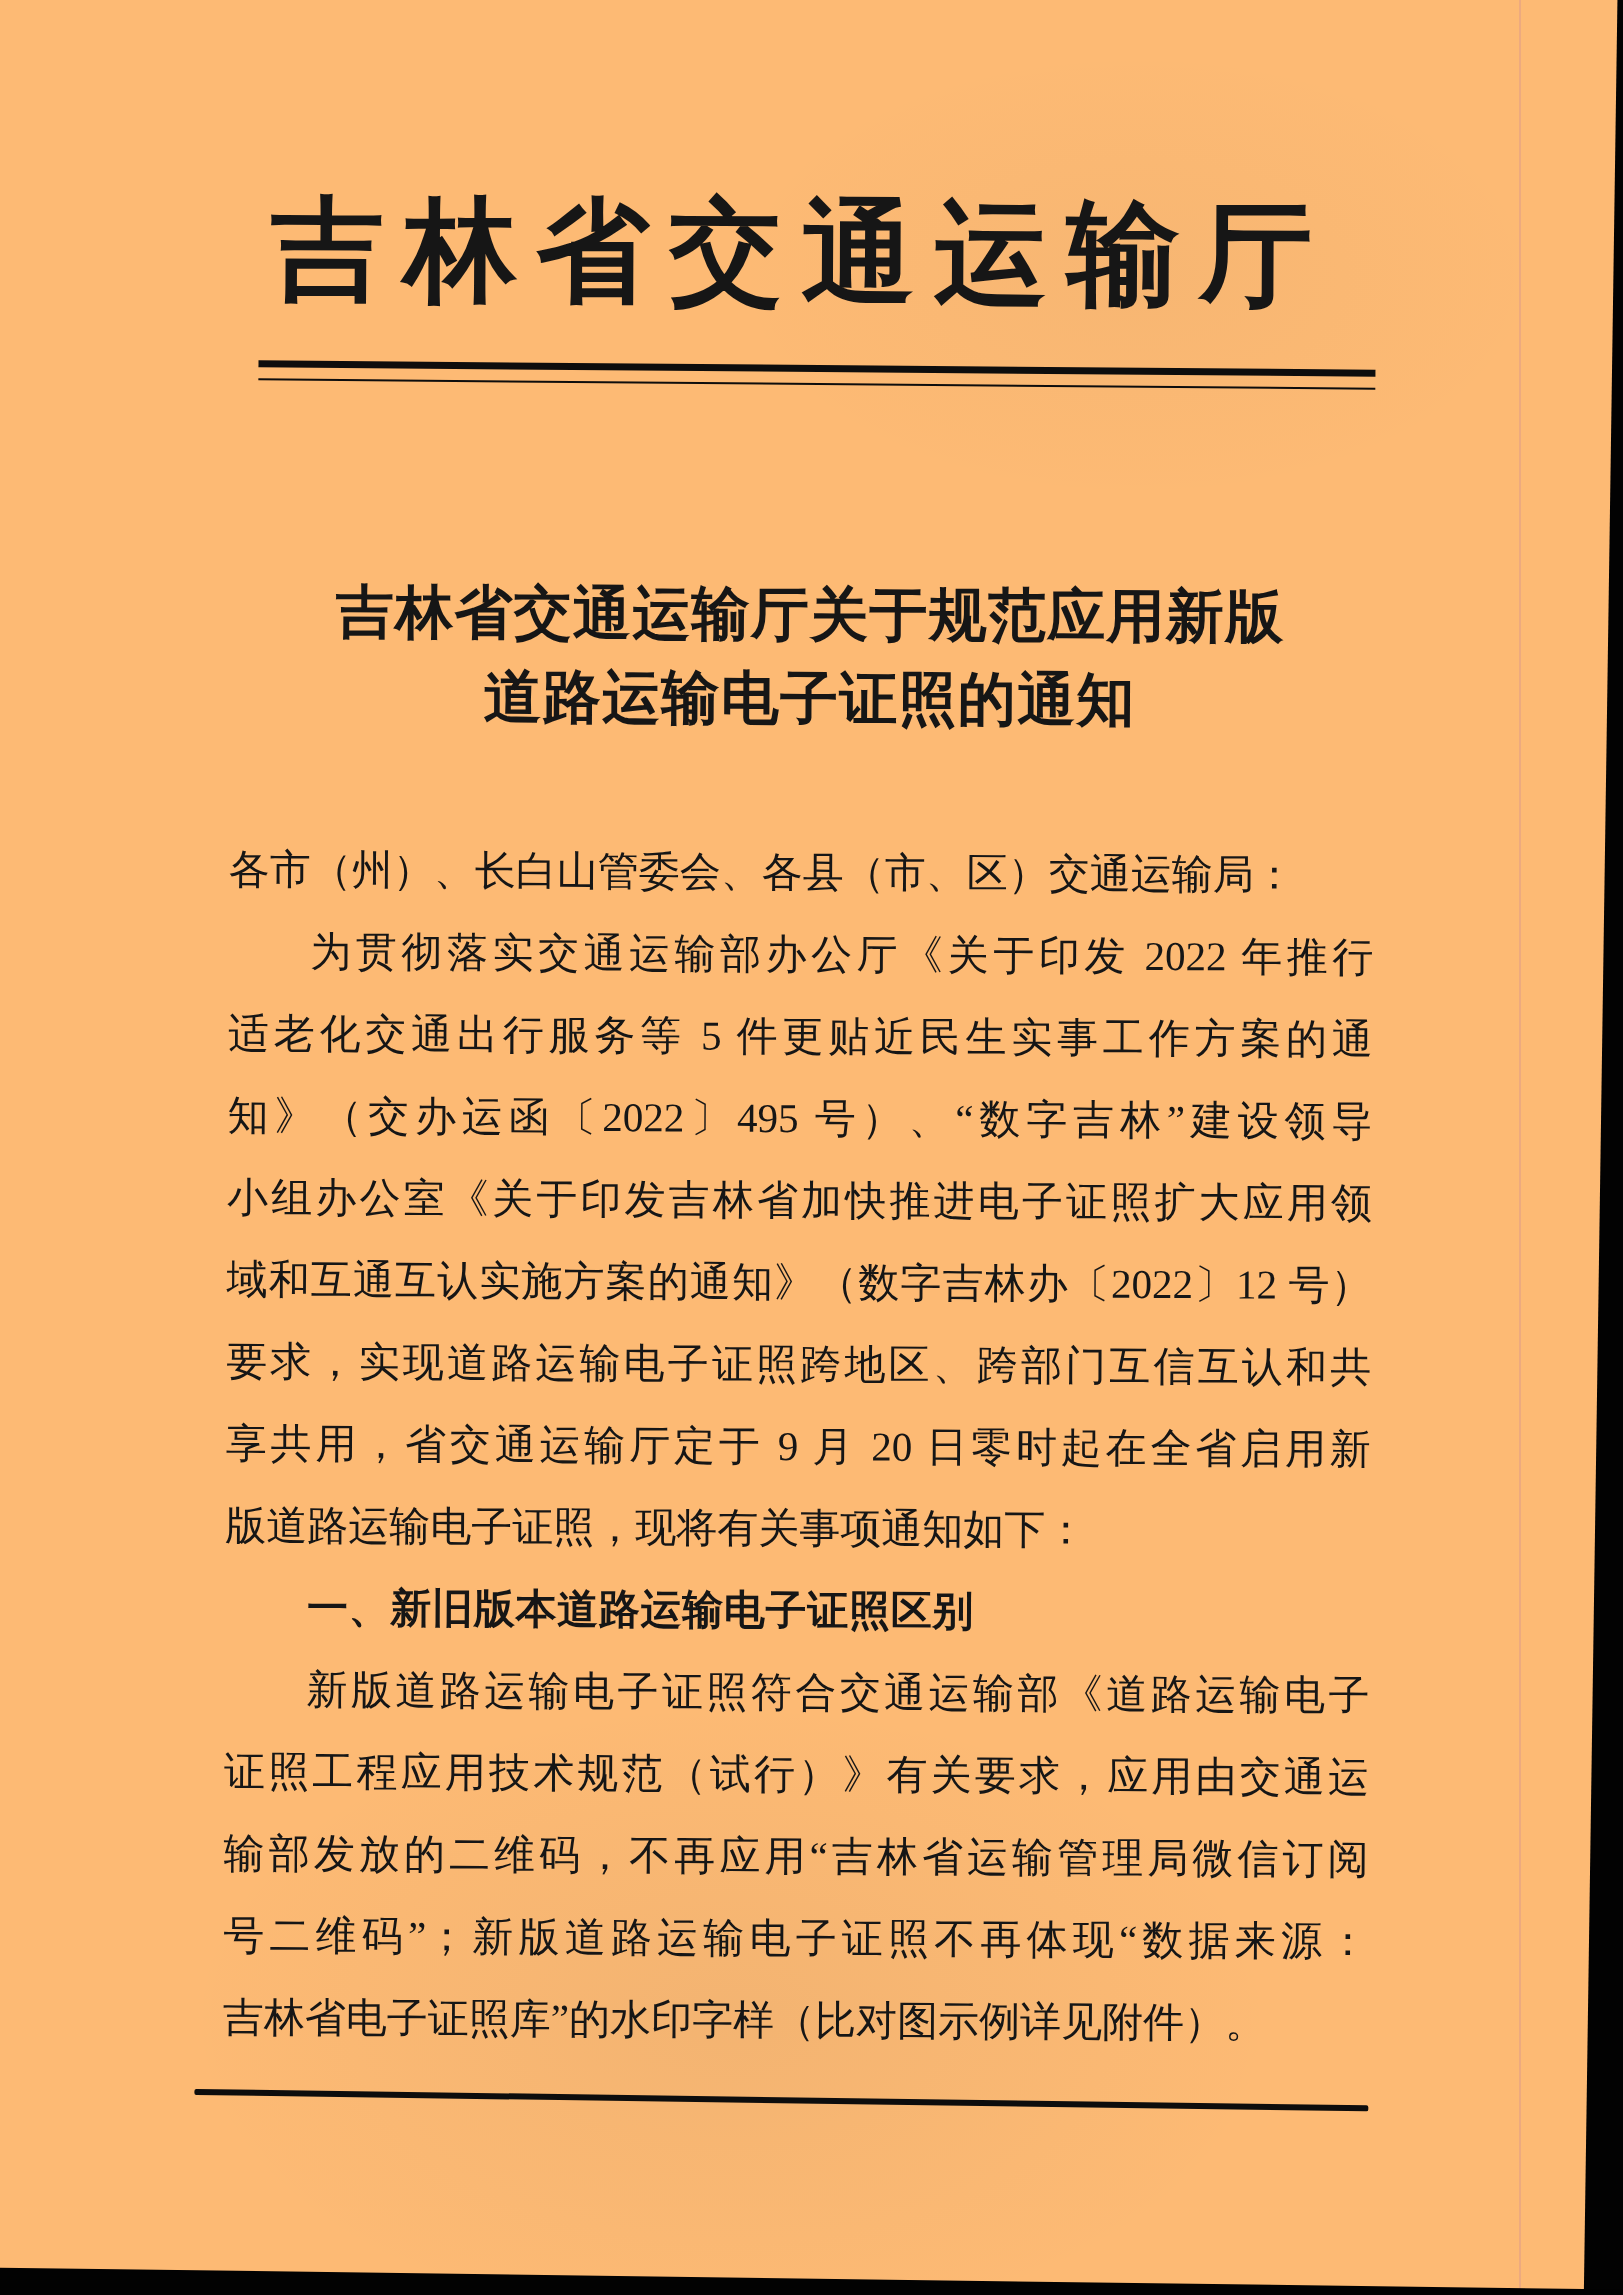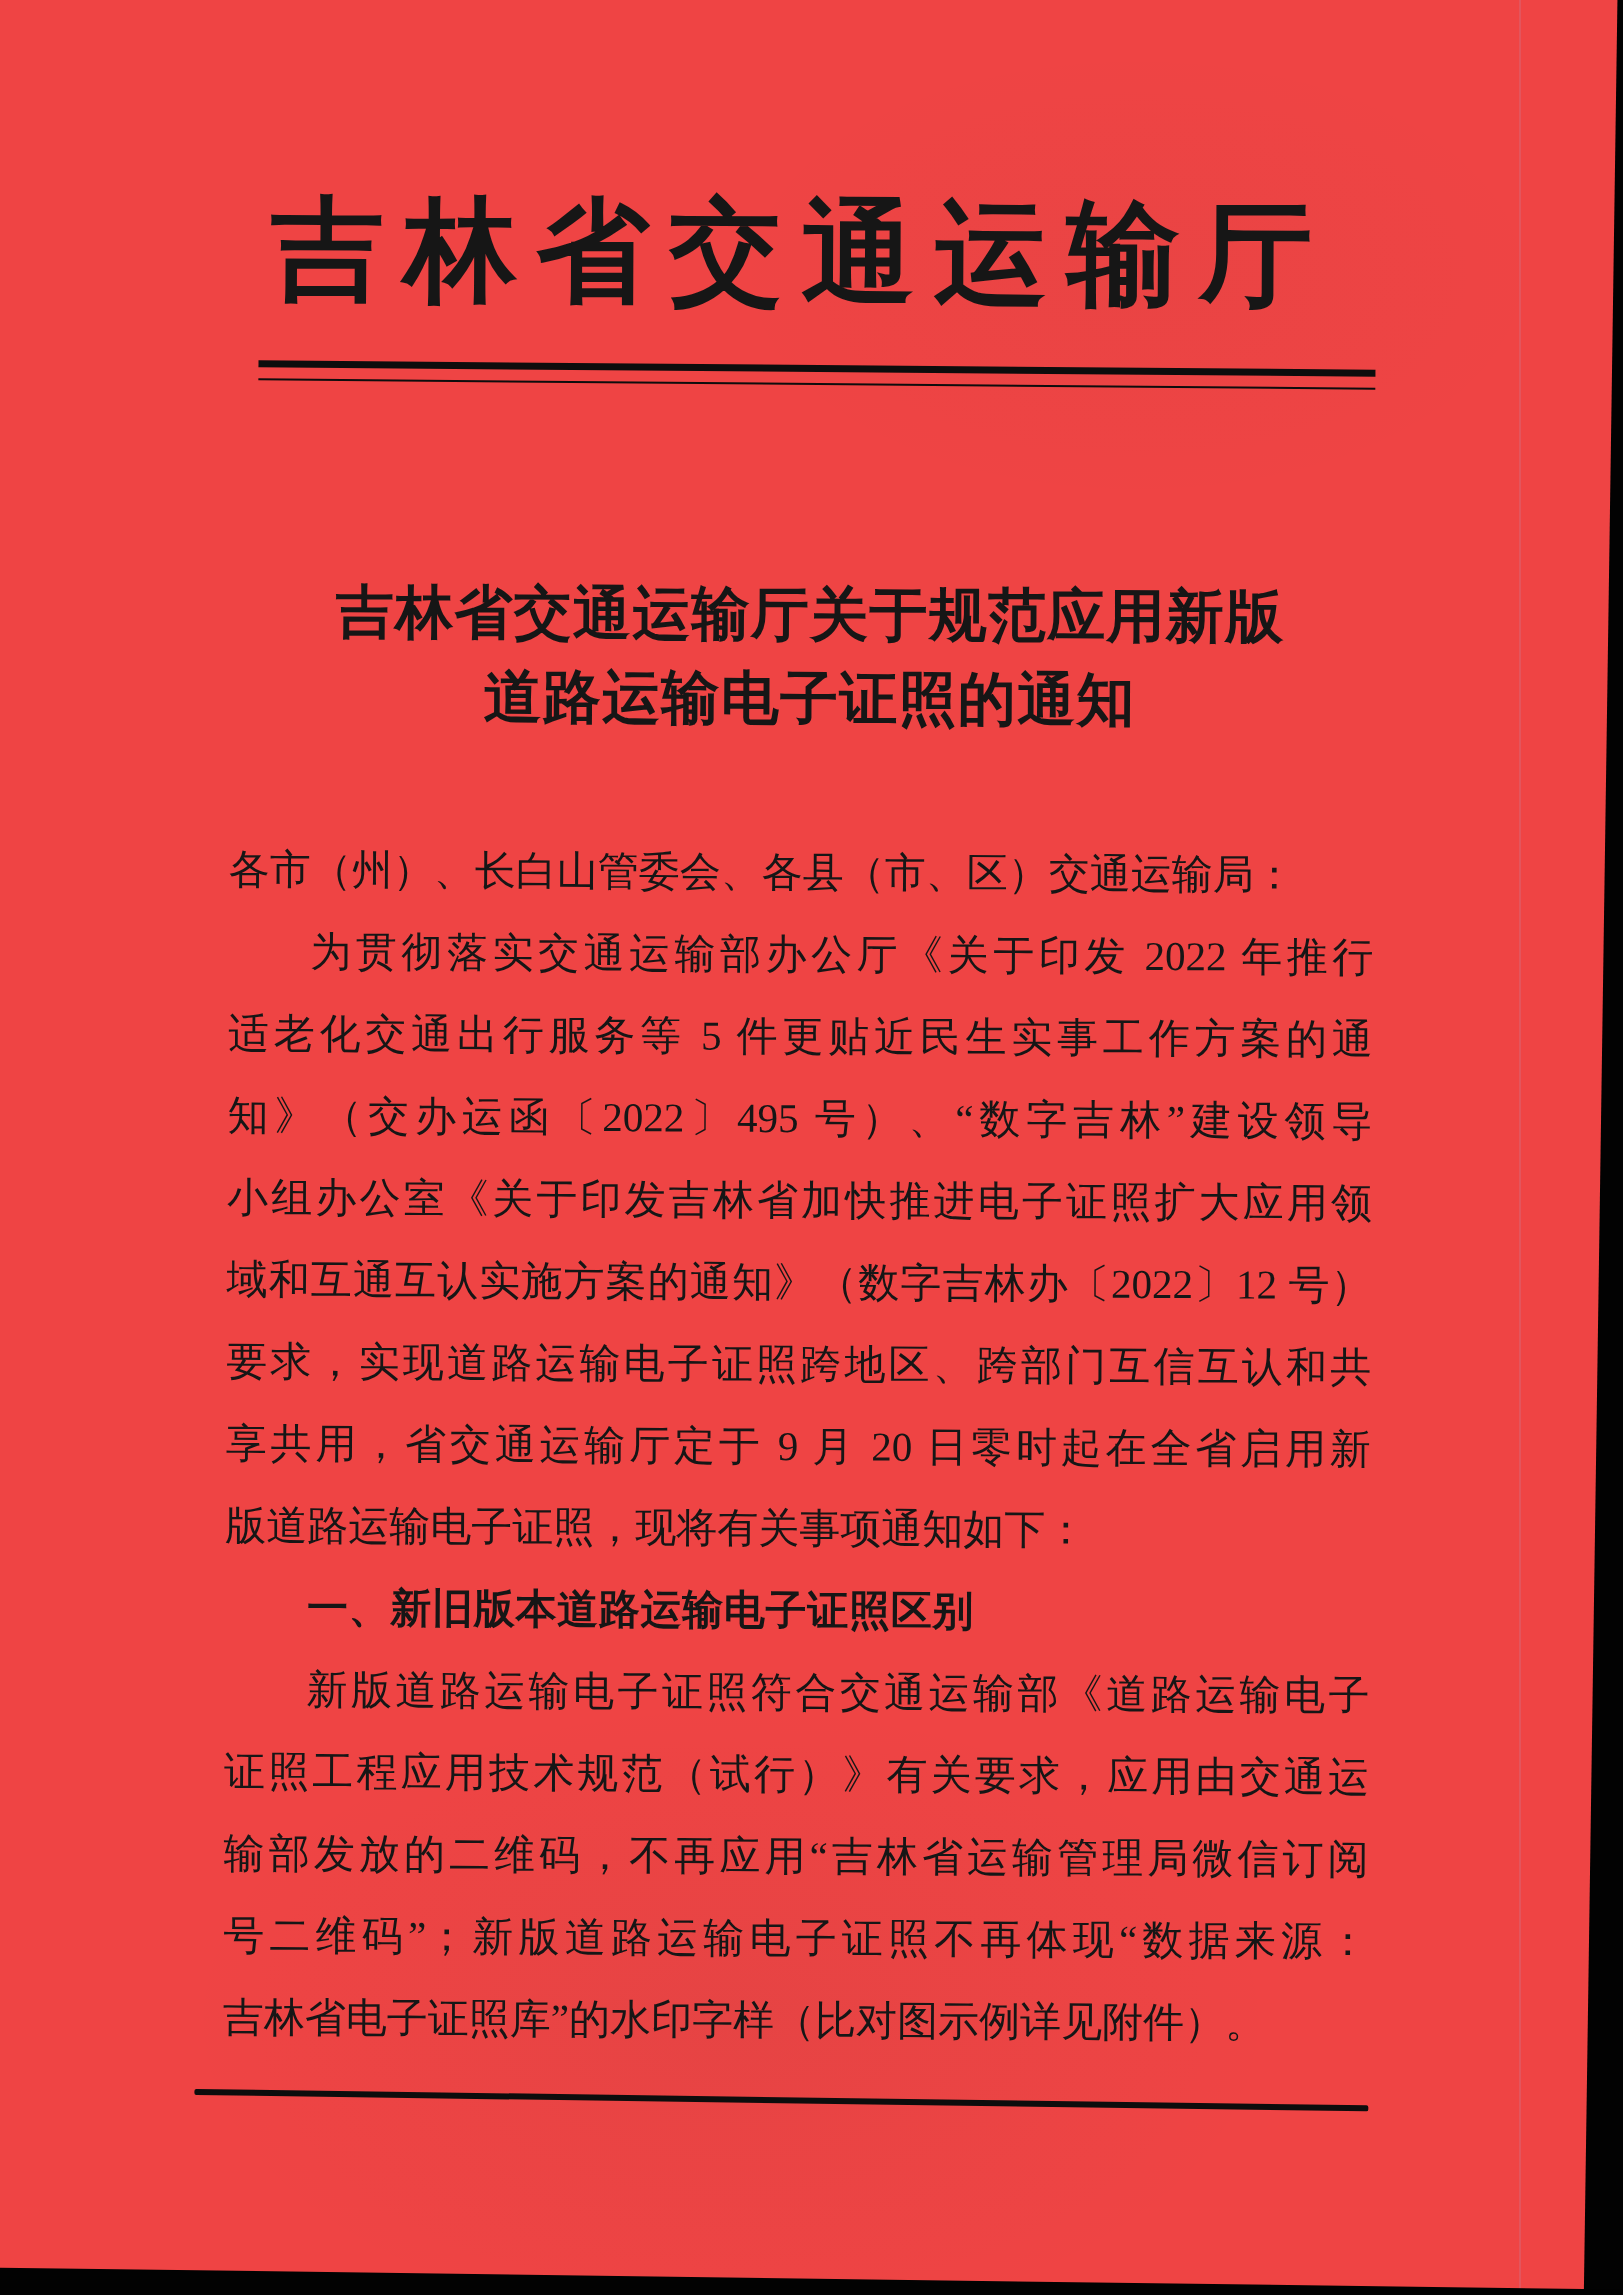--- a/index.html
+++ b/index.html
@@ -1,20 +1,20 @@
 <!DOCTYPE html>
 <html style="font-size:10.5px"><head>
 <meta charset="utf-8">
 <style>
   html, body { margin: 0; padding: 0; background: #777; }
   .page {
     position: relative;
     width: 1624px;
     height: 2295px;
-    background: #ef4444;
+    background: #fdba74;
     overflow: hidden;
     color: #161616;
     font-family: "Liberation Serif", serif;
   }
   .content {
     position: absolute;
     inset: 0;
     transform: rotate(0.3deg);
     transform-origin: 393px 262px;
   }

